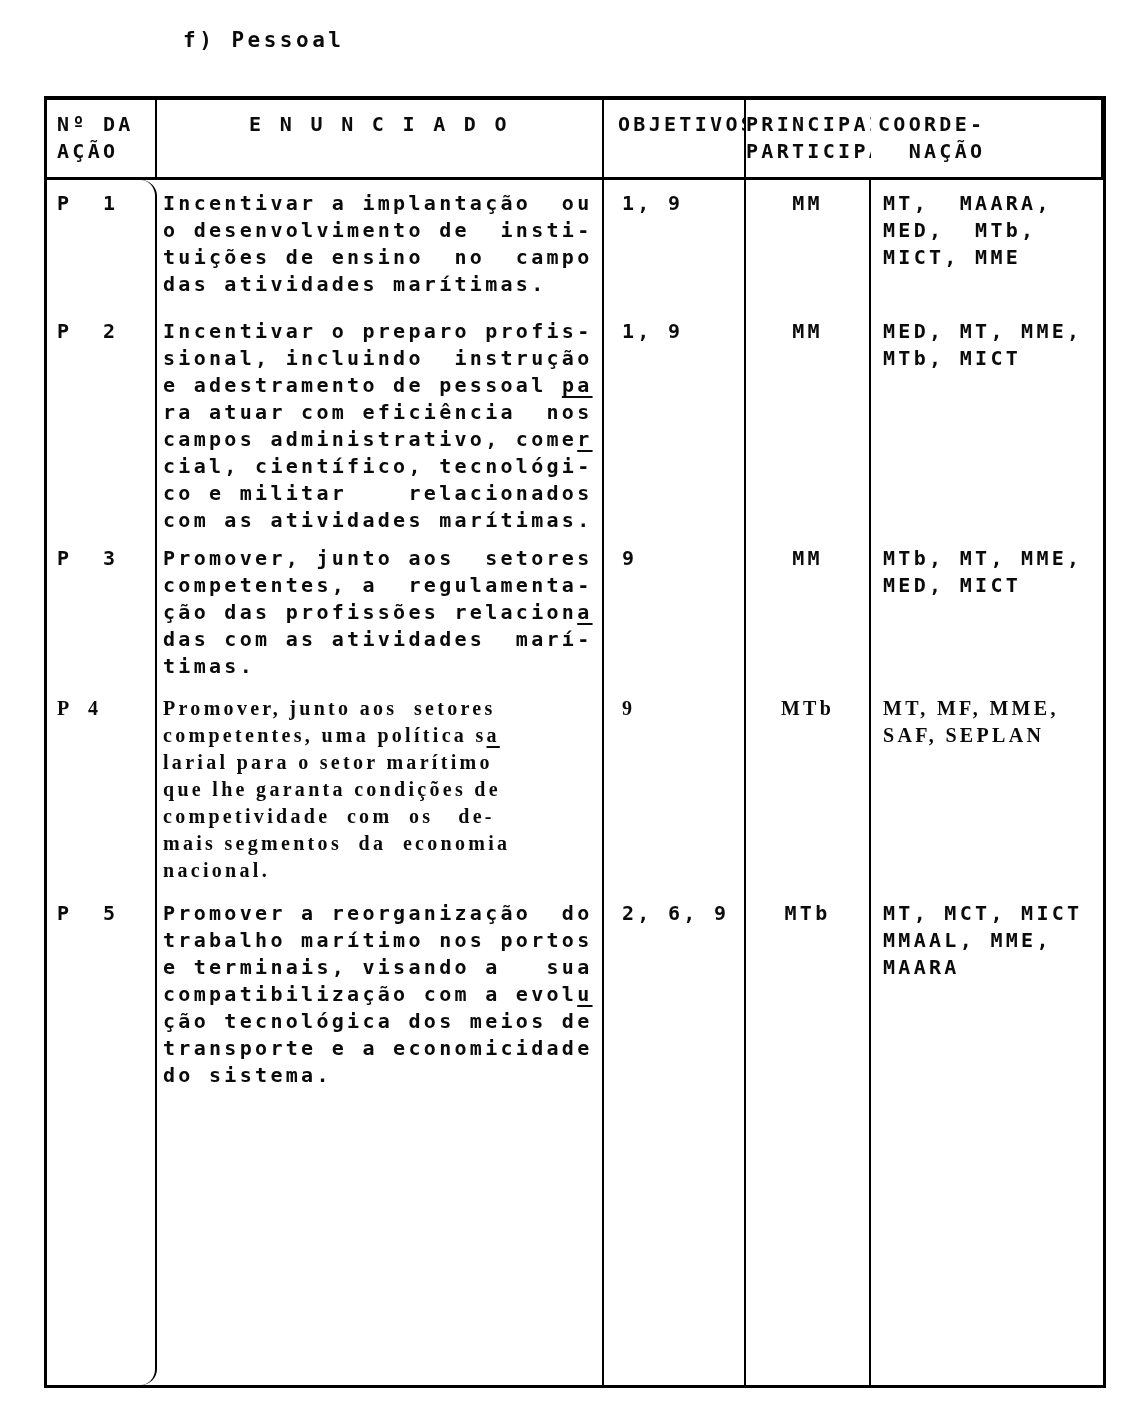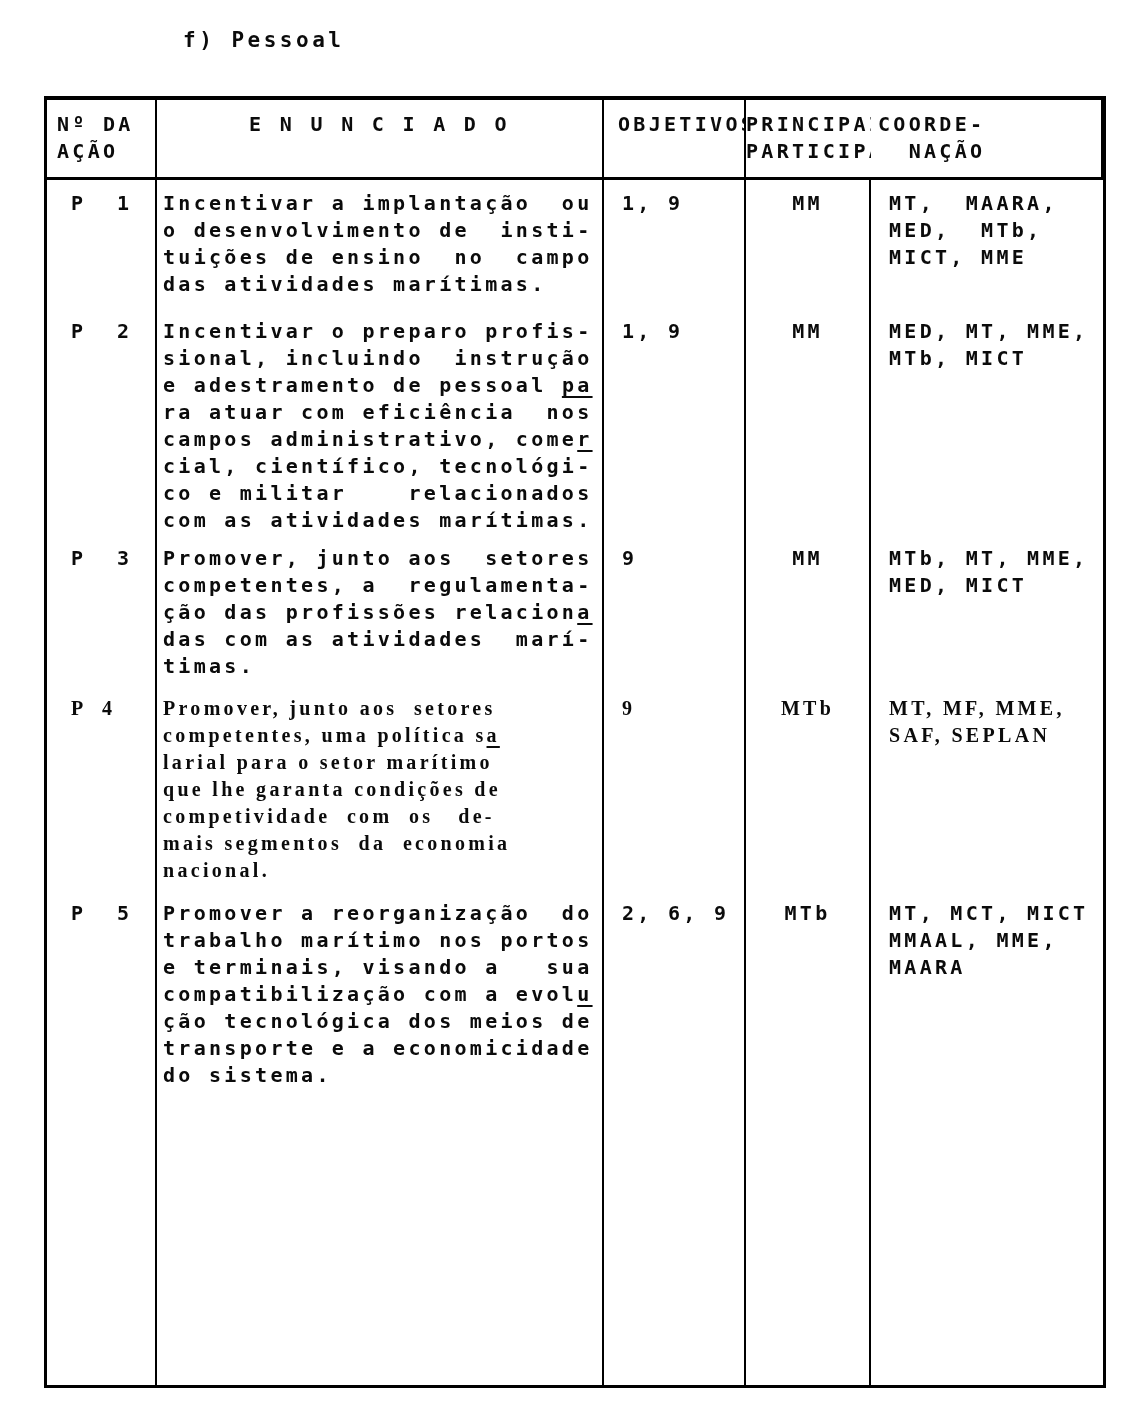--- a/index.html
+++ b/index.html
@@ -32,25 +32,25 @@
   .cell{box-sizing:border-box; border-right:2px solid #000; overflow:hidden;}
   .cell.last{border-right:none;}
   .hc{border-bottom:3px solid #000; padding-top:11px;}
   .hc .ln{line-height:27px;}
   .h1{padding-left:10px;}
   .h2{text-align:center;}
   .h3{padding-left:14px; text-align:center;}
   .h4{padding-left:7px;}
   .h5{text-align:center;}
   .bc{padding-top:10px;}
-  .bc-num{padding-left:24px;}
+  .bc-num{padding-left:10px;border-radius:16px;}
   .bc-enun{padding-left:6px;}
   .bc-obj{padding-left:18px;}
   .bc-coord{text-align:center;}
-  .bc-part{padding-left:18px;}
+  .bc-part{padding-left:12px;}
   .blk{overflow:hidden;}
   .a0{height:128px;}
   .a1{height:227px;}
   .a2{height:150px;}
   .a3{height:205px;font-family:Liberation Serif, serif;}
   u{text-decoration:underline; text-decoration-thickness:2px; text-underline-offset:4px;}
 </style>
 </head>
 <body>
 

